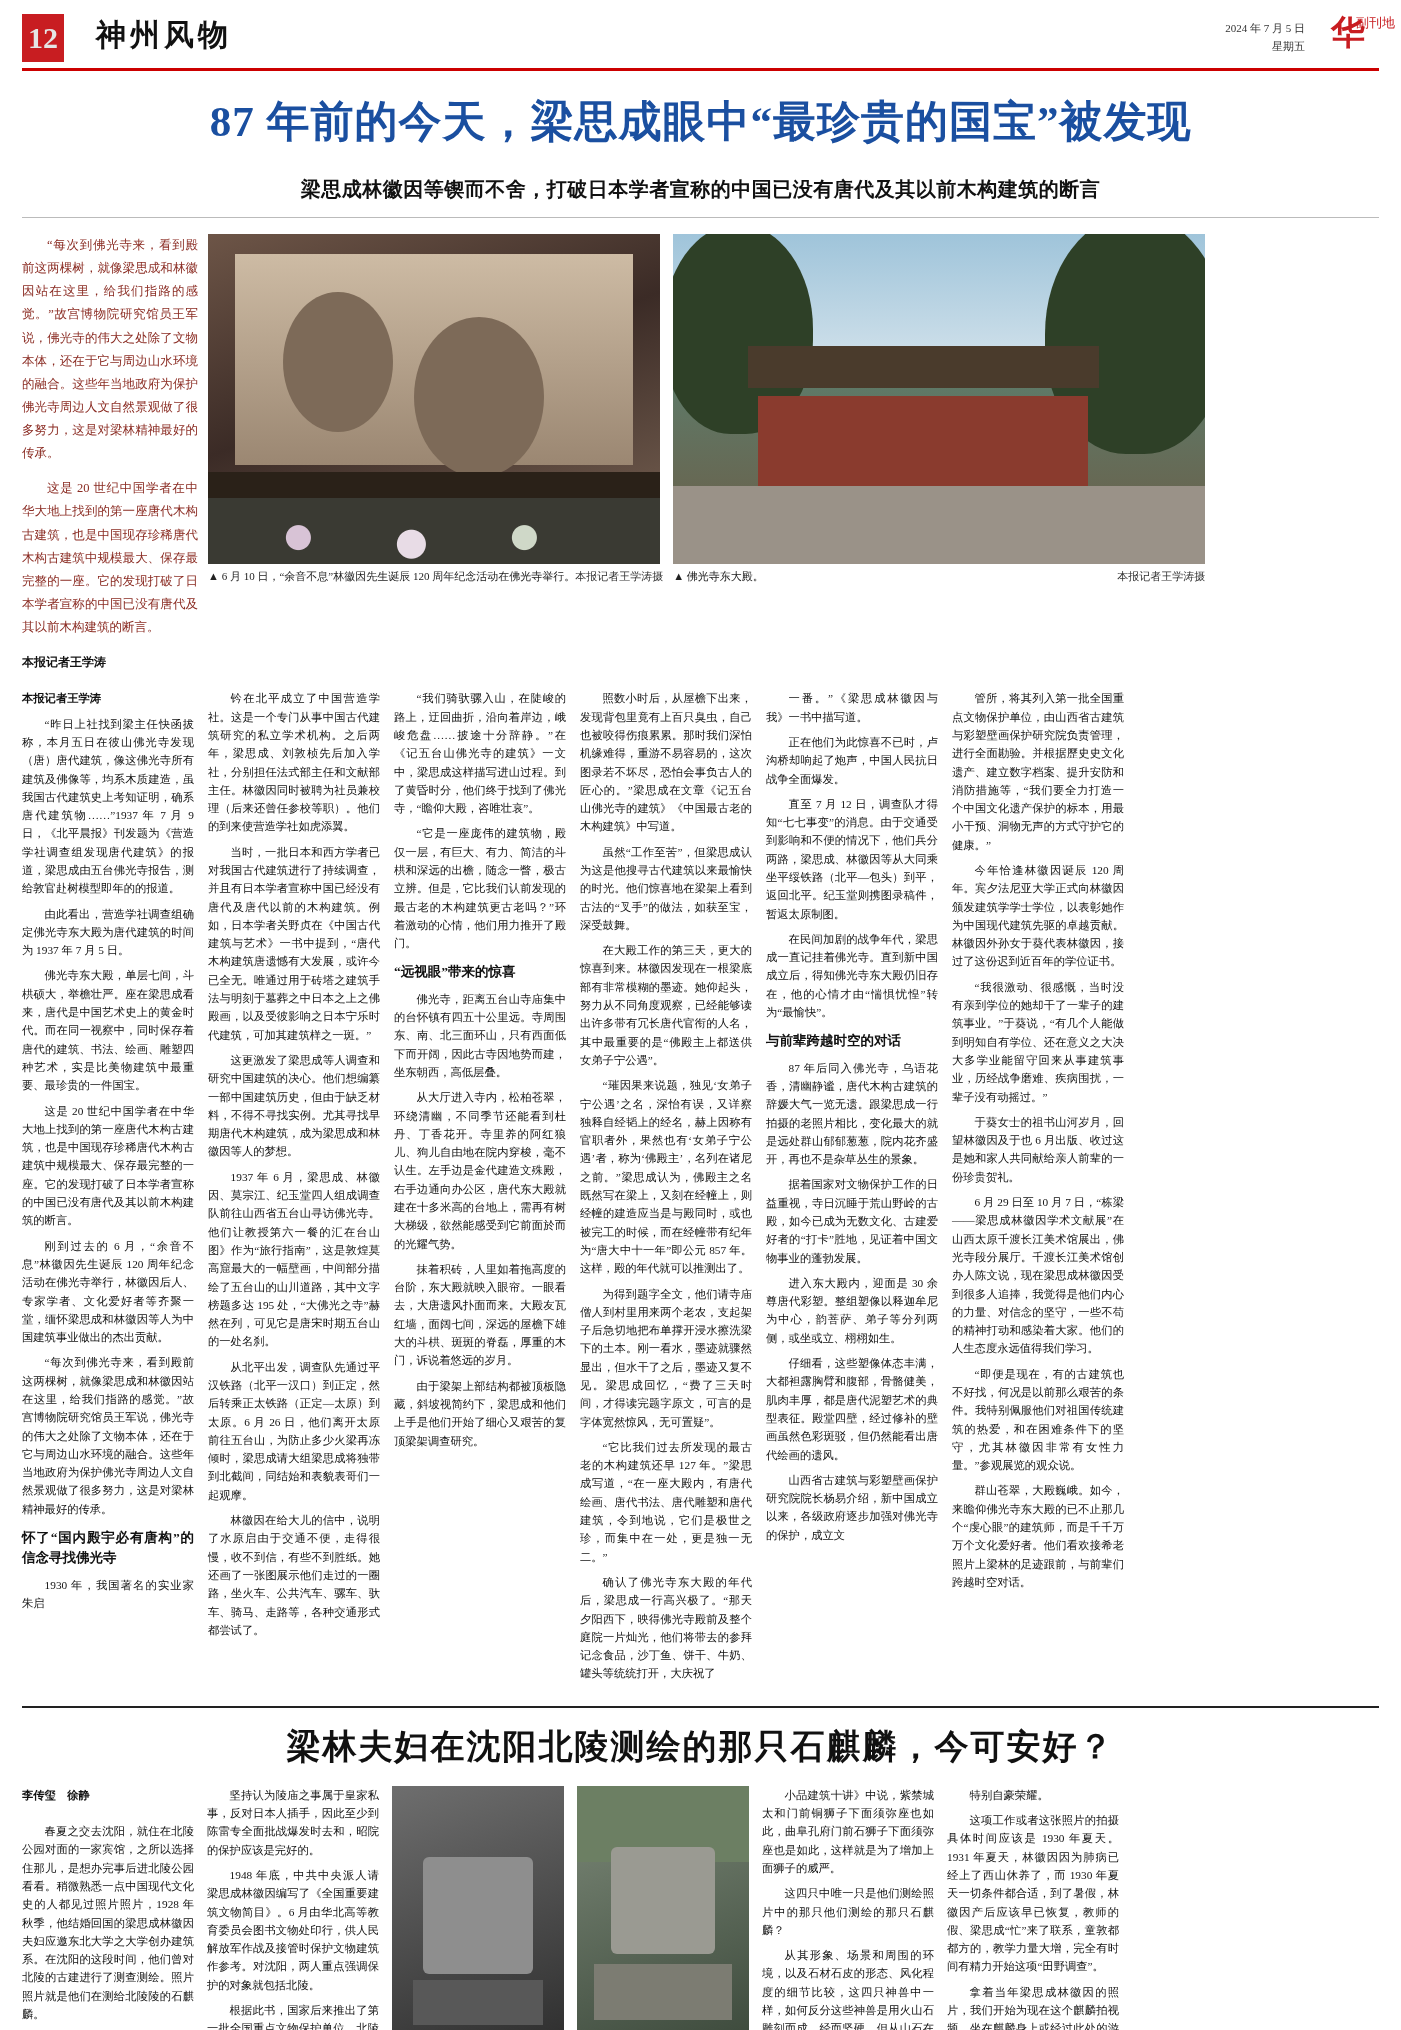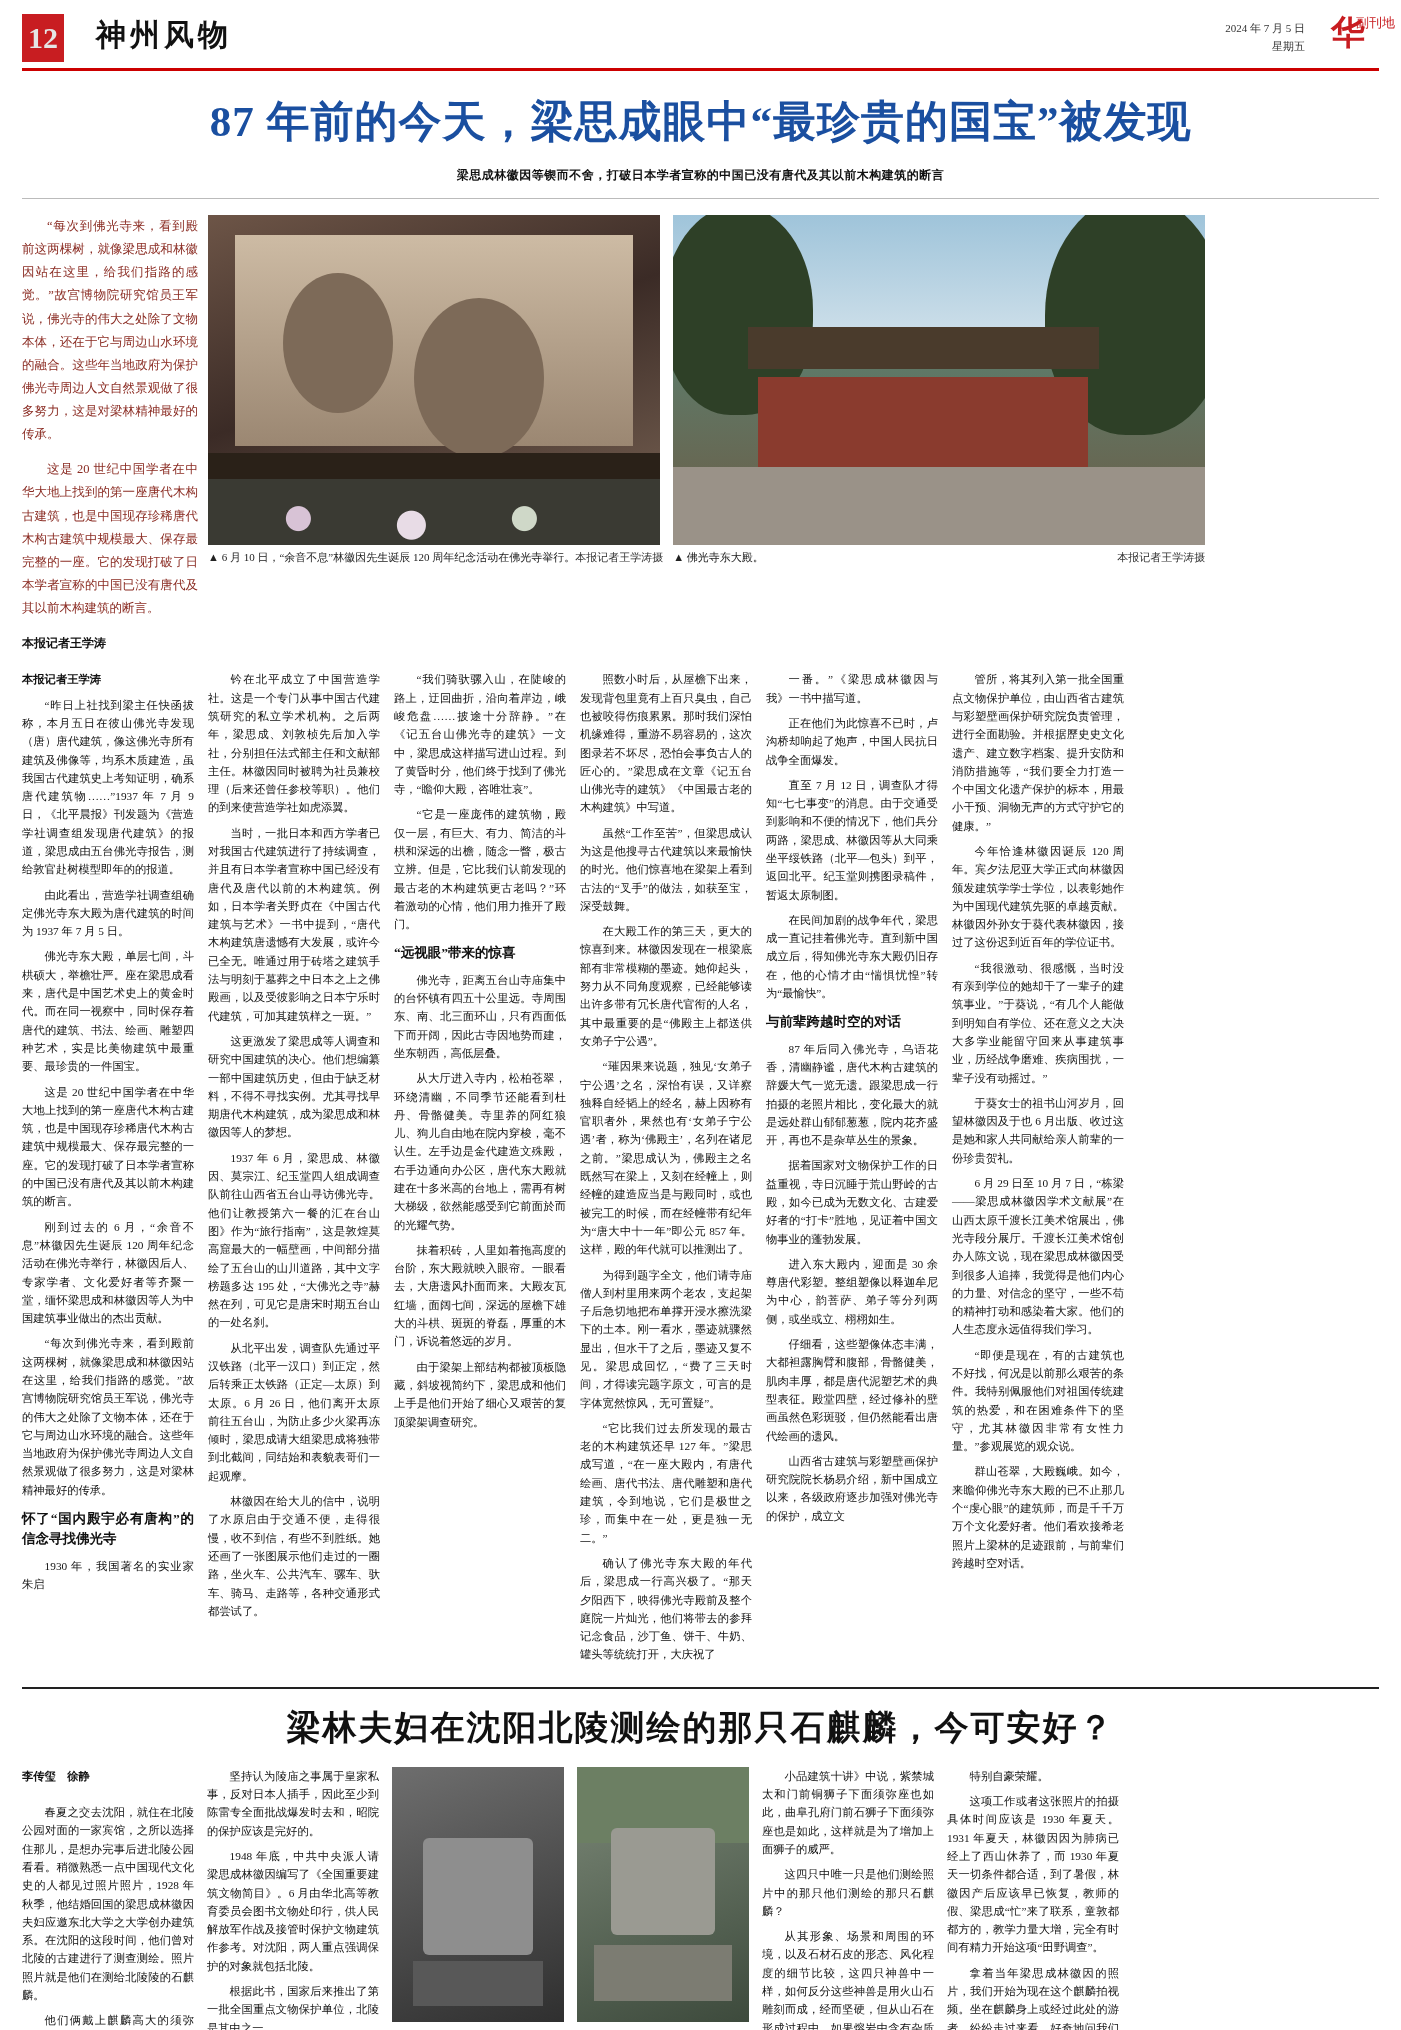--- a/index.html
+++ b/index.html
@@ -11,21 +11,21 @@
   .page-num{width:42px;height:48px;background:#c81d21;color:#e5e5e5;font-size:30px;font-weight:bold;display:flex;align-items:center;justify-content:center;font-family:Liberation Serif, serif;}
   .section-title{font-size:30px;font-weight:bold;margin-left:32px;letter-spacing:4px;color:#111;line-height:42px;}
   .masthead-right{margin-left:auto;display:flex;align-items:center;gap:26px;}
   .date-block{text-align:right;font-size:11px;line-height:1.6;color:#333;}
   .brand{width:48px;height:48px;position:relative;}
   .brand .b1{font-size:34px;color:#c81d21;font-weight:bold;font-family:"Liberation Serif",serif;position:absolute;left:0;top:-4px;}
   .brand .b2{font-size:13px;color:#c81d21;position:absolute;right:-16px;top:2px;line-height:1.1;}
 
   
   .headline{text-align:center;margin-top:22px;font-size:43px;font-weight:bold;color:#1a4fa0;letter-spacing:1px;font-family:"Liberation Serif",serif;}
-  .subhead{text-align:center;margin-top:16px;font-size:12px;font-weight:bold;color:#111;letter-spacing:0.5px;}
+  .subhead{text-align:center;margin-top:25px;font-size:20px;font-weight:bold;color:#111;letter-spacing:0.5px;}
 
   .rule-thin{border-top:1px solid #bbb;margin-top:14px;}
 
   
   .media-row{display:flex;gap:10px;margin-top:16px;align-items:flex-start;}
   .lead-col{width:176px;font-size:12.5px;line-height:1.85;color:#8a2b22;text-align:justify;}
   .lead-col p{margin:0 0 12px 0;text-indent:2em;}
   .byline-red{font-size:12px;color:#111;margin-top:10px;font-weight:bold;}
   .photo{position:relative;overflow:hidden;}
   .photo .cap{font-size:11px;color:#222;margin-top:5px;display:flex;justify-content:space-between;}
@@ -145,21 +145,21 @@
       <p>1937 年 6 月，梁思成、林徽因、莫宗江、纪玉堂四人组成调查队前往山西省五台山寻访佛光寺。他们让教授第六一餐的汇在台山图》作为“旅行指南”，这是敦煌莫高窟最大的一幅壁画，中间部分描绘了五台山的山川道路，其中文字榜题多达 195 处，“大佛光之寺”赫然在列，可见它是唐宋时期五台山的一处名刹。</p>
       <p>从北平出发，调查队先通过平汉铁路（北平一汉口）到正定，然后转乘正太铁路（正定—太原）到太原。6 月 26 日，他们离开太原前往五台山，为防止多少火梁再冻倾时，梁思成请大组梁思成将独带到北截间，同结始和表貌表哥们一起观摩。</p>
       <p>林徽因在给大儿的信中，说明了水原启由于交通不便，走得很慢，收不到信，有些不到胜纸。她还画了一张图展示他们走过的一圈路，坐火车、公共汽车、骡车、驮车、骑马、走路等，各种交通形式都尝试了。</p>
     </div>
 
     <div class="col">
       <p>“我们骑驮骡入山，在陡峻的路上，迂回曲折，沿向着岸边，峨峻危盘……披途十分辞静。”在《记五台山佛光寺的建筑》一文中，梁思成这样描写进山过程。到了黄昏时分，他们终于找到了佛光寺，“瞻仰大殿，咨唯壮哀”。</p>
       <p>“它是一座庞伟的建筑物，殿仅一层，有巨大、有力、简洁的斗栱和深远的出檐，随念一瞥，极古立辨。但是，它比我们认前发现的最古老的木构建筑更古老吗？”环着激动的心情，他们用力推开了殿门。</p>
       <h4>“远视眼”带来的惊喜</h4>
       <p>佛光寺，距离五台山寺庙集中的台怀镇有四五十公里远。寺周围东、南、北三面环山，只有西面低下而开阔，因此古寺因地势而建，坐东朝西，高低层叠。</p>
-      <p>从大厅进入寺内，松柏苍翠，环绕清幽，不同季节还能看到杜丹、骨骼健美。寺里养的阿红狼儿、狗儿自由地在院内穿梭，毫不认生。左手边是金代建造文殊殿，右手边通向办公区，唐代东大殿就建在十多米高的台地上，需再有树大梯级，欲然能感受到它前面於而的光耀气势。</p>
+      <p>从大厅进入寺内，松柏苍翠，环绕清幽，不同季节还能看到杜丹、丁香花开。寺里养的阿红狼儿、狗儿自由地在院内穿梭，毫不认生。左手边是金代建造文殊殿，右手边通向办公区，唐代东大殿就建在十多米高的台地上，需再有树大梯级，欲然能感受到它前面於而的光耀气势。</p>
       <p>抹着积砖，人里如着拖高度的台阶，东大殿就映入眼帘。一眼看去，大唐遗风扑面而来。大殿友瓦红墙，面阔七间，深远的屋檐下雄大的斗栱、斑斑的脊磊，厚重的木门，诉说着悠远的岁月。</p>
       <p>由于梁架上部结构都被顶板隐藏，斜坡视简约下，梁思成和他们上手是他们开始了细心又艰苦的复顶梁架调查研究。</p>
     </div>
 
     <div class="col">
       <p>照数小时后，从屋檐下出来，发现背包里竟有上百只臭虫，自己也被咬得伤痕累累。那时我们深怕机缘难得，重游不易容易的，这次图录若不坏尽，恐怕会事负古人的匠心的。”梁思成在文章《记五台山佛光寺的建筑》《中国最古老的木构建筑》中写道。</p>
       <p>虽然“工作至苦”，但梁思成认为这是他搜寻古代建筑以来最愉快的时光。他们惊喜地在梁架上看到古法的“叉手”的做法，如获至宝，深受鼓舞。</p>
       <p>在大殿工作的第三天，更大的惊喜到来。林徽因发现在一根梁底部有非常模糊的墨迹。她仰起头，努力从不同角度观察，已经能够读出许多带有冗长唐代官衔的人名，其中最重要的是“佛殿主上都送供女弟子宁公遇”。</p>
       <p>“璀因果来说题，独见‘女弟子宁公遇’之名，深怡有误，又详察独释自经韬上的经名，赫上因称有官职者外，果然也有‘女弟子宁公遇’者，称为‘佛殿主’，名列在诸尼之前。”梁思成认为，佛殿主之名既然写在梁上，又刻在经幢上，则经幢的建造应当是与殿同时，或也被完工的时候，而在经幢带有纪年为“唐大中十一年”即公元 857 年。这样，殿的年代就可以推测出了。</p>
       <p>为得到题字全文，他们请寺庙僧人到村里用来两个老农，支起架子后急切地把布单撑开浸水擦洗梁下的土本。刚一看水，墨迹就骤然显出，但水干了之后，墨迹又复不见。梁思成回忆，“费了三天时间，才得读完题字原文，可言的是字体宽然惊风，无可置疑”。</p>

